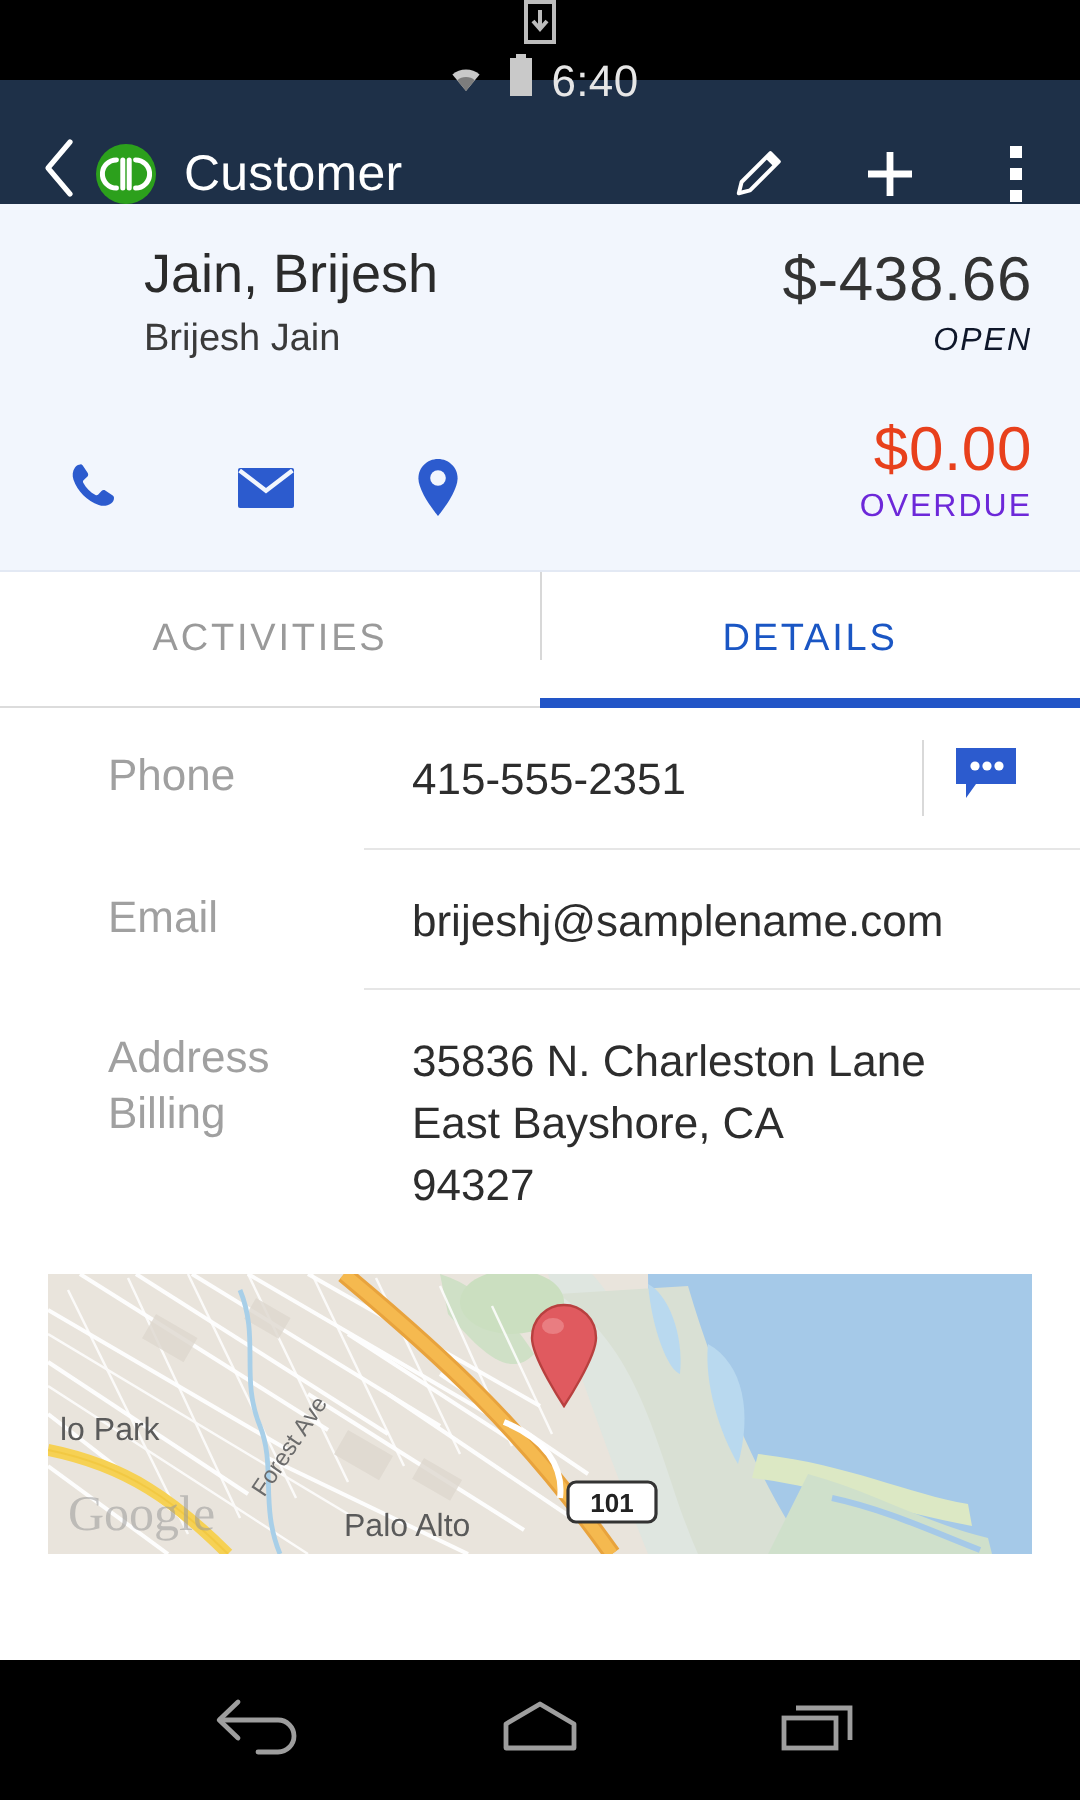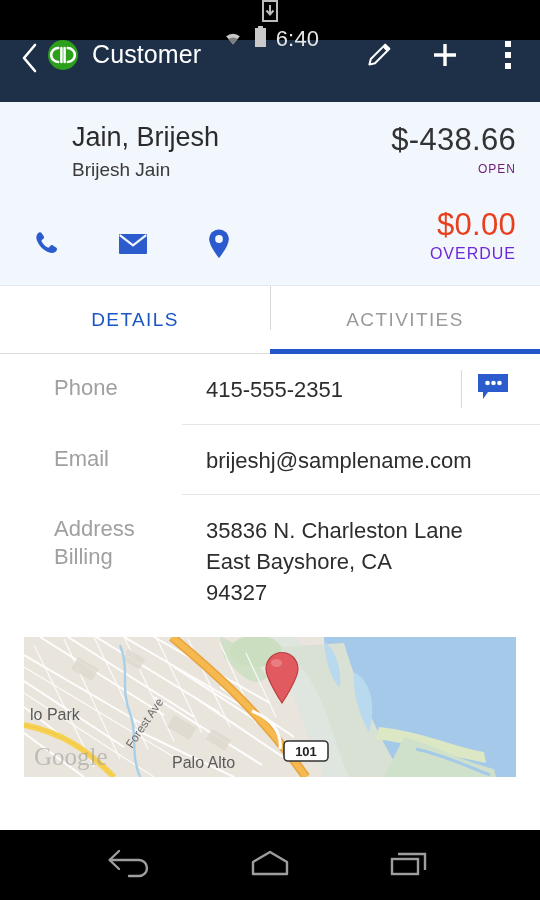--- a/index.html
+++ b/index.html
@@ -18,21 +18,21 @@
     padding:0 14px;
     flex-direction:column;
   }
   .sb-left { display:flex; align-items:center; gap:8px; }
   .sb-right { display:flex; align-items:center; gap:9px; }
   .sb-time { color:#e6e6e6; font-size:22px; letter-spacing:.2px; }
 
   
   .appbar {
     height:62px; background:#1e3048;
-    display:flex; align-items:flex-start; padding:0 16px;
+    display:flex; align-items:flex-end; padding:0 16px;
   }
   .back-chevron { width:26px; height:36px; display:flex; align-items:center; justify-content:center; cursor:pointer; }
   .qb-logo {
     width:30px; height:30px; border-radius:50%;
     background:#2ca01c; margin-left:6px;
     display:flex; align-items:center; justify-content:center;
     flex:0 0 auto;
   }
   .appbar-title {
     color:#ffffff; font-size:25px; margin-left:14px;
@@ -47,21 +47,21 @@
   .summary {
     background:#f2f6fd; padding:20px 24px 22px 24px;
     border-bottom:1px solid #e3e9f4;
   }
   .sum-top { display:flex; align-items:flex-start; }
   .cust-names { flex:1 1 auto;margin-left:48px; }
   .cust-title { font-size:27px; color:#2b2b2b; line-height:1.18; }
   .cust-sub { font-size:19px; color:#3a3a3a; margin-top:5px; }
   .bal-block { text-align:right; padding-top:2px; }
   .bal-amount { font-size:31px; color:#333333; line-height:1.05; letter-spacing:.3px; }
-  .bal-label { font-size:12px; color:#701a75; margin-top:5px; letter-spacing:1px; }
+  .bal-label { font-size:16px; color:#0f172a; margin-top:5px; letter-spacing:1px;font-style:italic; }
 
   .sum-bottom { display:flex; align-items:flex-end; margin-top:28px; }
   .quick-actions { display:flex; align-items:center; gap:52px; padding-left:6px; flex:1 1 auto; }
   .qa { cursor:pointer; display:flex; align-items:center; justify-content:center; width:34px; height:34px; }
   .over-block { text-align:right; }
   .over-amount { font-size:31px; color:#e8401c; line-height:1.05; letter-spacing:.3px; }
   .over-label { font-size:16px; color:#6d28d9; margin-top:4px; letter-spacing:1px; }
 
   
   .tabs { display:flex; height:68px; background:#ffffff; position:relative; }
@@ -207,22 +207,22 @@
         </div>
       </div>
       <div class="over-block">
         <div class="over-amount">$0.00</div>
         <div class="over-label">OVERDUE</div>
       </div>
     </div>
   </div>
 
   <div class="tabs">
+    <div class="tab inactive">ACTIVITIES</div>
     <div class="tab active">DETAILS</div>
-    <div class="tab inactive">ACTIVITIES</div>
     <div class="tab-sep"></div>
     <div class="tabs-baseline"></div>
     <div class="tab-underline"></div>
   </div>
 
   <div class="details">
 
     <div class="drow">
       <div class="dlabel">Phone</div>
       <div class="dvalwrap">

